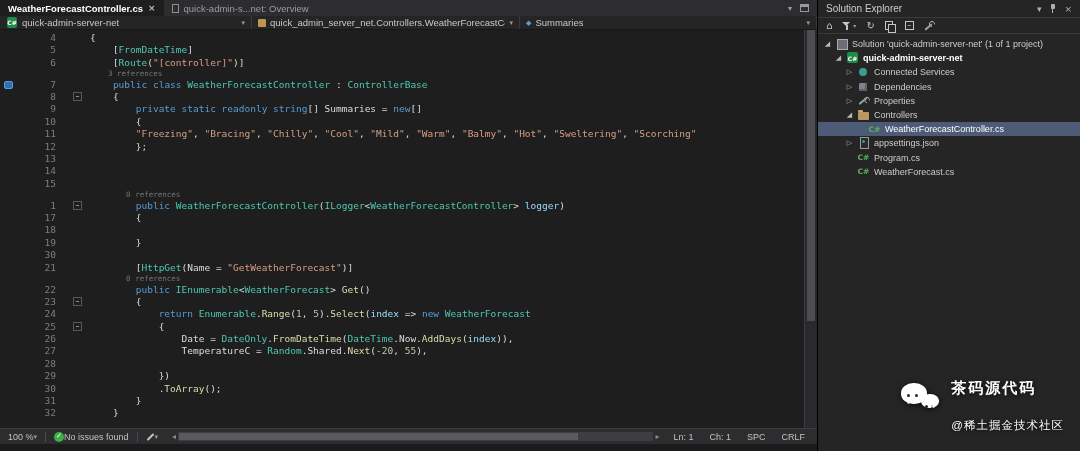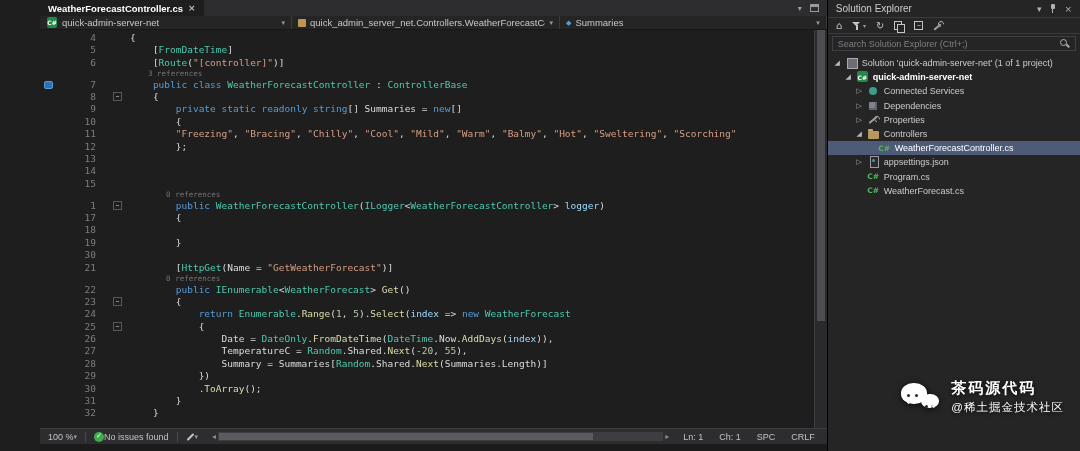--- a/index.html
+++ b/index.html
@@ -1,21 +1,20 @@
 <!DOCTYPE html>
 <html><head>
 <meta charset="utf-8">
 <style>
   * { margin:0; padding:0; box-sizing:border-box; }
   html,body { background:#111; }
   .app{
     position:relative; width:1080px; height:451px; overflow:hidden;
     background:#1e1e1e; font-family:"Liberation Sans",sans-serif; display:flex;
     color:#c8c8c8;
-    padding-left:40px;
   }
   .glyph{ font-family:"DejaVu Sans",sans-serif; }
 
   
   .left{ width:817px; display:flex; flex-direction:column; }
 
   
   .tabstrip{ height:16px; background:#2d2d30; display:flex; align-items:stretch; font-size:9.5px; }
   .tab{ display:flex; align-items:center; gap:5px; padding:0 8px; color:#9d9d9d; cursor:default; }
   .tab.active{ background:#1e1e1e; color:#ffffff; font-weight:bold; }
@@ -117,33 +116,37 @@
   .wm-icon{ position:relative; width:42px; height:36px; flex:none; filter:drop-shadow(0 1px 3px rgba(0,0,0,.7)); }
   .bub{ position:absolute; background:#fff; }
   .bub.big{ left:0; top:3px; width:26px; height:21px; border-radius:48% 48% 48% 48%; }
   .bub.big::after{ content:""; position:absolute; left:3px; bottom:-4px; border:4px solid transparent; border-top-color:#fff; transform:rotate(18deg); }
   .bub.small{ right:4px; top:14px; width:18px; height:14px; border-radius:48%; }
   .bub.small::after{ content:""; position:absolute; right:2px; bottom:-3px; border:3px solid transparent; border-top-color:#fff; transform:rotate(-18deg); }
   .dot{ display:inline-block; width:3px; height:3px; border-radius:50%; background:#23272e; }
   .big .dot{ margin:7px 0 0 6px; } .big .dot+.dot{ margin-left:5px; }
   .small .dot{ margin:4px 0 0 4px; } .small .dot+.dot{ margin-left:3px; }
   .wm-title{ font-size:15px; font-weight:bold; letter-spacing:2px; line-height:1.1; }
-  .wm-sub{ font-size:11.5px; margin-top:3px; letter-spacing:1px; }
+  .wm-sub{ font-size:11.5px; margin-top:21px; letter-spacing:1px; }
 </style>
 </head>
 <body>
 
 <div class="app">
 
   <div class="left">
 
     <div class="tabstrip">
       <div class="tab active">
         <span class="tab-label">WeatherForecastController.cs</span>
         <span class="tab-close glyph">×</span>
+      </div>
+      <div class="tab">
+        <span class="doc-ic"></span>
+        <span class="tab-label">quick-admin-s...net: Overview</span>
       </div>
       <div class="strip-right">
         <span class="glyph">▾</span>
         <span class="winpos-ic"></span>
       </div>
     </div>
 
     <div class="breadcrumb">
       <div class="bc-seg seg1">
         <span class="bc-proj-ic">
@@ -333,21 +336,20 @@
           <div class="code-row">
             <span class="sp-margin"></span>
             <span class="sp-lnum">27</span>
             <span class="sp-fold"></span>
             <span class="codetext"><span class="tp">                </span><span class="tp">TemperatureC</span><span class="tp"> = </span><span class="tt">Random</span><span class="tp">.Shared.</span><span class="tm">Next</span><span class="tp">(</span><span class="tn">-20</span><span class="tp">, </span><span class="tn">55</span><span class="tp">),</span></span>
           </div>
           <div class="code-row">
             <span class="sp-margin"></span>
             <span class="sp-lnum">28</span>
             <span class="sp-fold"></span>
-            <span class="codetext"><span class="tp">                </span><span class="tp">Summary</span><span class="tp"> = </span><span class="tp">Summaries</span><span class="tp">[</span><span class="tt">Random</span><span class="tp">.Shared.</span><span class="tm">Next</span><span class="tp">(</span><span class="tp">Summaries.Length</span><span class="tp">)]</span></span>
           </div>
           <div class="code-row">
             <span class="sp-margin"></span>
             <span class="sp-lnum">29</span>
             <span class="sp-fold"></span>
             <span class="codetext"><span class="tp">            })</span></span>
           </div>
           <div class="code-row">
             <span class="sp-margin"></span>
             <span class="sp-lnum">30</span>
@@ -425,24 +427,20 @@
       <span class="tb">
           <span class="docstack"></span>
         </span>
       <span class="tb">
           <span class="collapsebox glyph">–</span>
         </span>
       <span class="tb">
           <span class="wrench"></span>
         </span>
     </div>
-    <div class="panel-search">
-      <input type="text" placeholder="Search Solution Explorer (Ctrl+;)" style="">
-      <span class="mag"></span>
-    </div>
     <div class="tree">
         <div class="tree-row" style="padding-left: 4px;">
           <span class="arrow glyph">◢</span>
           <span class="ti ti-solution"></span>
           <span class="tree-label">Solution 'quick-admin-server-net' (1 of 1 project)</span>
         </div>
         <div class="tree-row" style="padding-left: 15px;">
           <span class="arrow glyph">◢</span>
           <span class="ti ti-csproj">
             <span class="cstx">C#</span>

